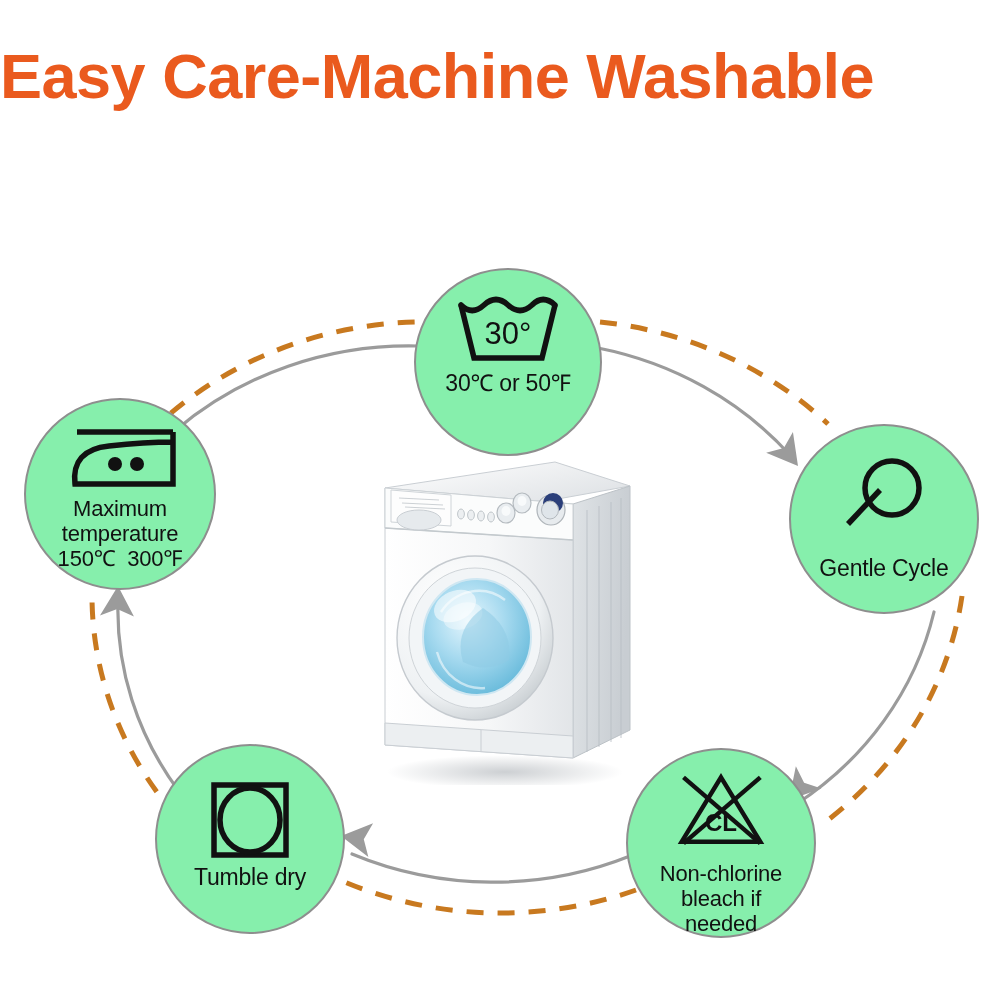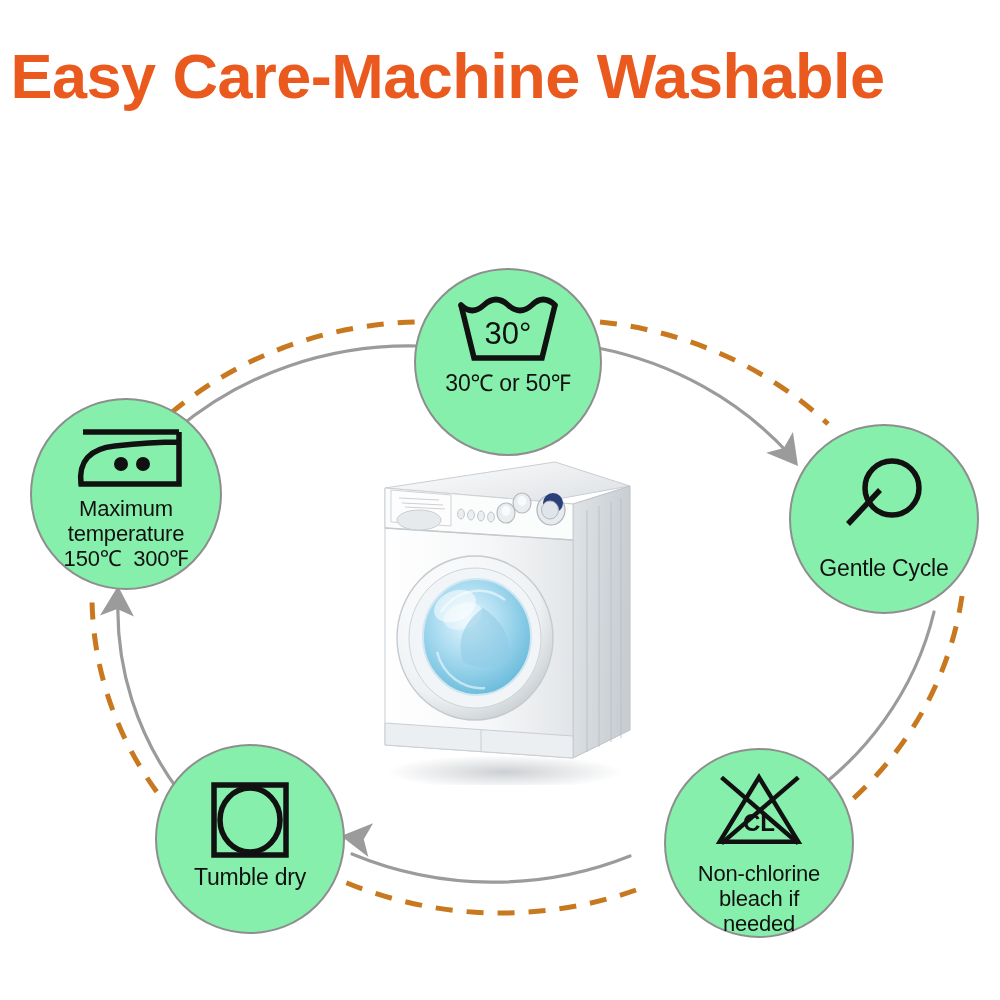--- a/index.html
+++ b/index.html
@@ -15,21 +15,20 @@
     overflow: hidden;
     font-family: "Liberation Sans", sans-serif;
   }
 
   
   #headline {
     position: absolute;
     top: 42px;
     left: 0;
     width: 895px;
-    text-align: center;
     color: #ea5a1e;
     font-family: "Liberation Sans", sans-serif;
     font-weight: bold;
     font-size: 63px;
     line-height: 68px;
     letter-spacing: -0.5px;
     white-space: nowrap;
   }
   #subhead {
     position: absolute;
@@ -90,27 +89,27 @@
     letter-spacing: -0.2px;
   }
 
   
   #badge-wash      { left: 414px; top: 268px;  width: 188px; height: 188px; padding-top: 26px; }
   #badge-wash .badge-label { margin-top: 7px; }
 
   #badge-gentle    { left: 789px; top: 424px;  width: 190px; height: 190px; padding-top: 30px; }
   #badge-gentle .badge-label { margin-top: 14px; text-align: center; }
 
-  #badge-iron      { left: 30px;  top: 398px;  width: 192px; height: 192px; padding-top: 24px; }
+  #badge-iron      { left: 24px;  top: 398px;  width: 192px; height: 192px; padding-top: 24px; }
   #badge-iron .badge-label { margin-top: 4px; font-size: 22px; line-height: 25px; }
 
   #badge-tumble    { left: 155px; top: 744px;  width: 190px; height: 190px; padding-top: 34px; }
   #badge-tumble .badge-label { margin-top: 5px; }
 
-  #badge-bleach    { left: 664px; top: 748px;  width: 190px; height: 190px; padding-top: 22px; }
+  #badge-bleach    { left: 626px; top: 748px;  width: 190px; height: 190px; padding-top: 22px; }
   #badge-bleach .badge-label { margin-top: 14px; font-size: 22px; line-height: 25px; }
 
   .overflow-label { position: relative; z-index: 5; }
 </style>
 </head>
 <body>
 
 <div id="page">
 
   <div id="headline">Easy Care-Machine Washable</div>

